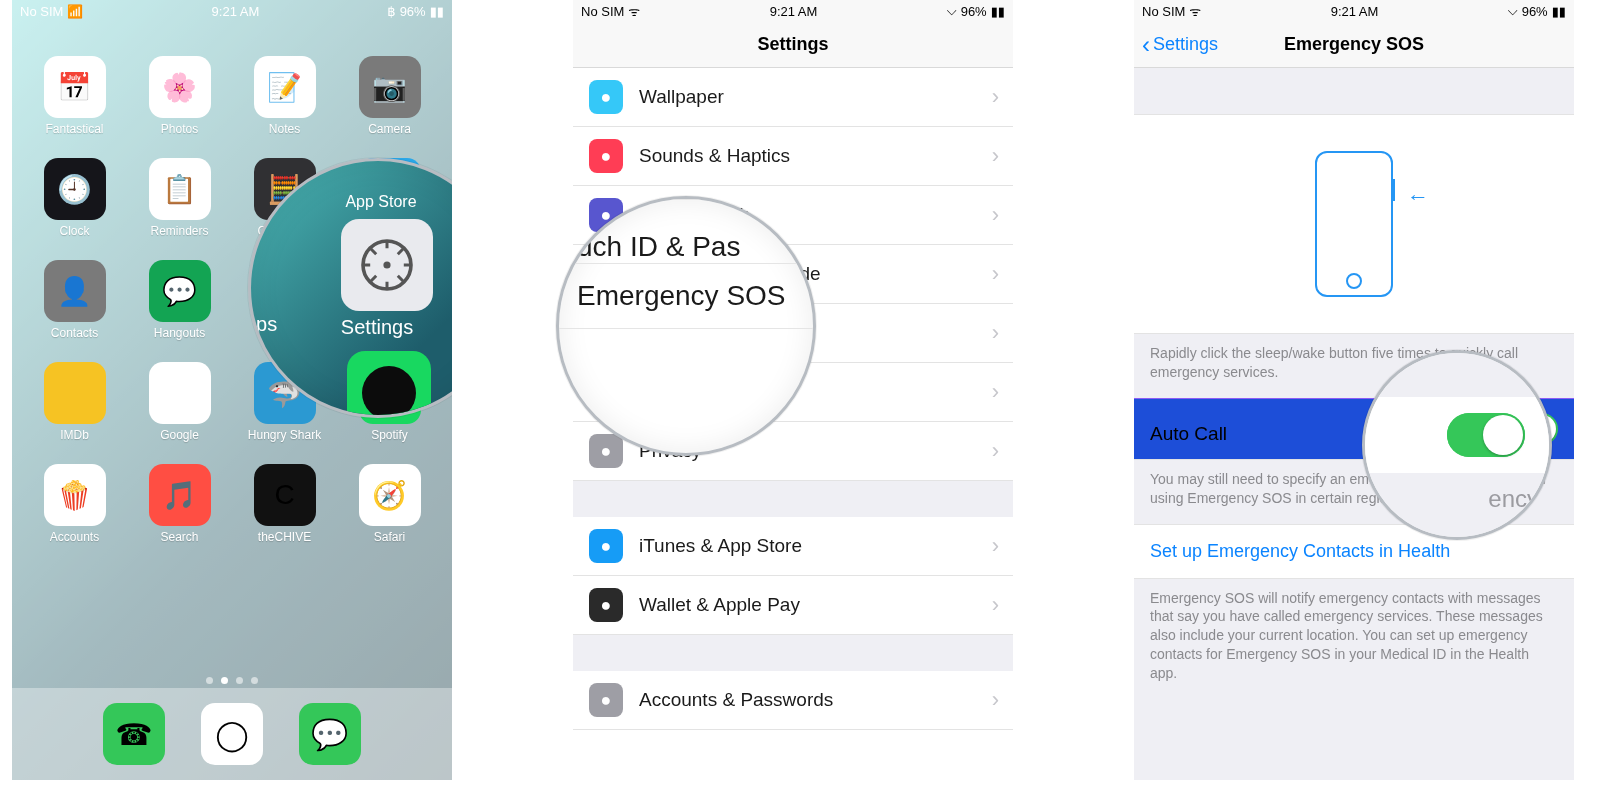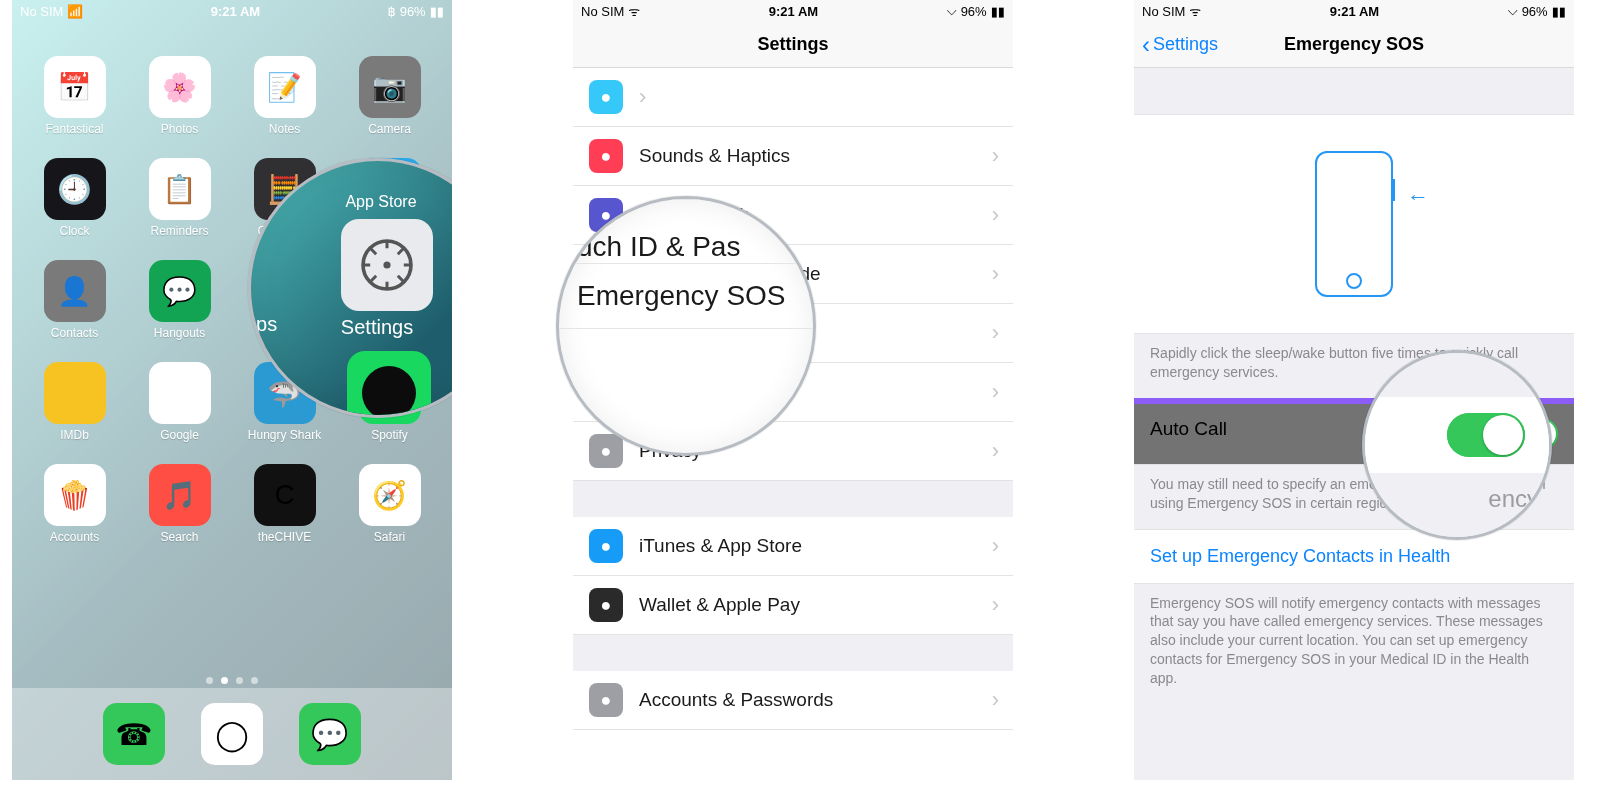--- a/index.html
+++ b/index.html
@@ -6,21 +6,21 @@
   body { width: 1600px; height: 806px; background: #fff; display: flex; justify-content: space-between; overflow: hidden; }
   .screen { width: 440px; height: 780px; position: relative; overflow: hidden; }
   .s1 { margin-left: 12px; }
   .s3 { margin-right: 26px; }
   
   .statusbar {
     display: flex; align-items: center; justify-content: space-between;
     height: 22px; font-size: 13px; font-weight: 500; padding: 7px 8px;
   }
   .statusbar .left, .statusbar .right { display: flex; align-items: center; gap: 4px; }
-  .statusbar .center { font-weight: 700; font-size: 13px; }
+  .statusbar .center { font-weight: 400; font-size: 13px; }
   
   .navheader {
     height: 46px; display: flex; align-items: center; justify-content: center;
     font-size: 18px; font-weight: 600; position: relative; border-bottom: 1px solid #d9d9d9; background:#f8f8f8;
   }
   .navheader .back { position: absolute; left: 8px; color: #0b84ff; font-weight: 400; display: flex; align-items: center; gap: 3px; font-size: 18px;}
   .navheader .back .chev { font-size: 24px; line-height: 1; }
   
   .settings-list { background: #fff; }
   .settings-row {
@@ -81,21 +81,21 @@
   
   .footer-note { padding: 10px 16px 16px 16px; font-size: 14px; color: #8a8a8e; line-height:1.35;}
   .help-panel { height: 220px; display:flex; align-items:center; justify-content:center; background:#fff; margin-top:46px; border-top:1px solid #e3e3e3; border-bottom:1px solid #e3e3e3;}
   .phone-outline{ width:78px;height:146px;border:2px solid #2596f4;border-radius:12px;position:relative;}
   .phone-outline::after{content:"";position:absolute;bottom:6px;left:50%;transform:translateX(-50%);width:12px;height:12px;border:2px solid #2596f4;border-radius:50%;}
   .phone-outline .sidebtn{position:absolute;right:-4px;top:26px;width:3px;height:22px;background:#2596f4;}
   .arrow-in{position:absolute; left:92px; top:30px; color:#2596f4;font-size:22px;}
   .help-panel .wrap{position:relative;}
   .link-row { padding: 16px; font-size: 18px; color:#0b84ff; border-top:1px solid #e3e3e3; border-bottom:1px solid #e3e3e3; background:#fff;}
 
-  .row-toggle { display:flex; align-items:flex-start; justify-content:space-between; padding: 14px 16px; background:#737373; border-top:6px solid #8b5cf6; border-bottom:1px solid #e3e3e3; font-size:19px;}
+  .row-toggle { display:flex; align-items:flex-end; justify-content:space-between; padding: 14px 16px; background:#1d4ed8; border-top:1px solid #8b5cf6; border-bottom:1px solid #e3e3e3; font-size:19px;}
   .ios-toggle{ width:56px;height:32px;border-radius:16px;background:#35c759;position:relative;}
   .ios-toggle::after{content:"";position:absolute;top:2px;right:2px;width:28px;height:28px;border-radius:50%;background:#fff;box-shadow:0 1px 2px rgba(0,0,0,.3);}
 
   .statusbar.dark { color:#000; background:#f8f8f8;}
   .statusbar.white{ color:#fff; }
 </style>
 </head>
 <body>
 
 <div class="screen s1">
@@ -243,20 +243,21 @@
         <span>▮▮</span>
       </div>
   </div>
   <div class="navheader">
     <span>Settings</span>
   </div>
 
   <div class="settings-list" id="settings-list-a">
       <div class="settings-row">
         <div class="icon" style="background:#35c8f8">●</div>
+        <div class="label">Wallpaper</div>
         <div class="chev">›</div>
       </div>
       <div class="settings-row">
         <div class="icon" style="background:#ff3d55">●</div>
         <div class="label">Sounds &amp; Haptics</div>
         <div class="chev">›</div>
       </div>
       <div class="settings-row">
         <div class="icon" style="background:#5856cf">●</div>
         <div class="label">Siri &amp; Search</div>

